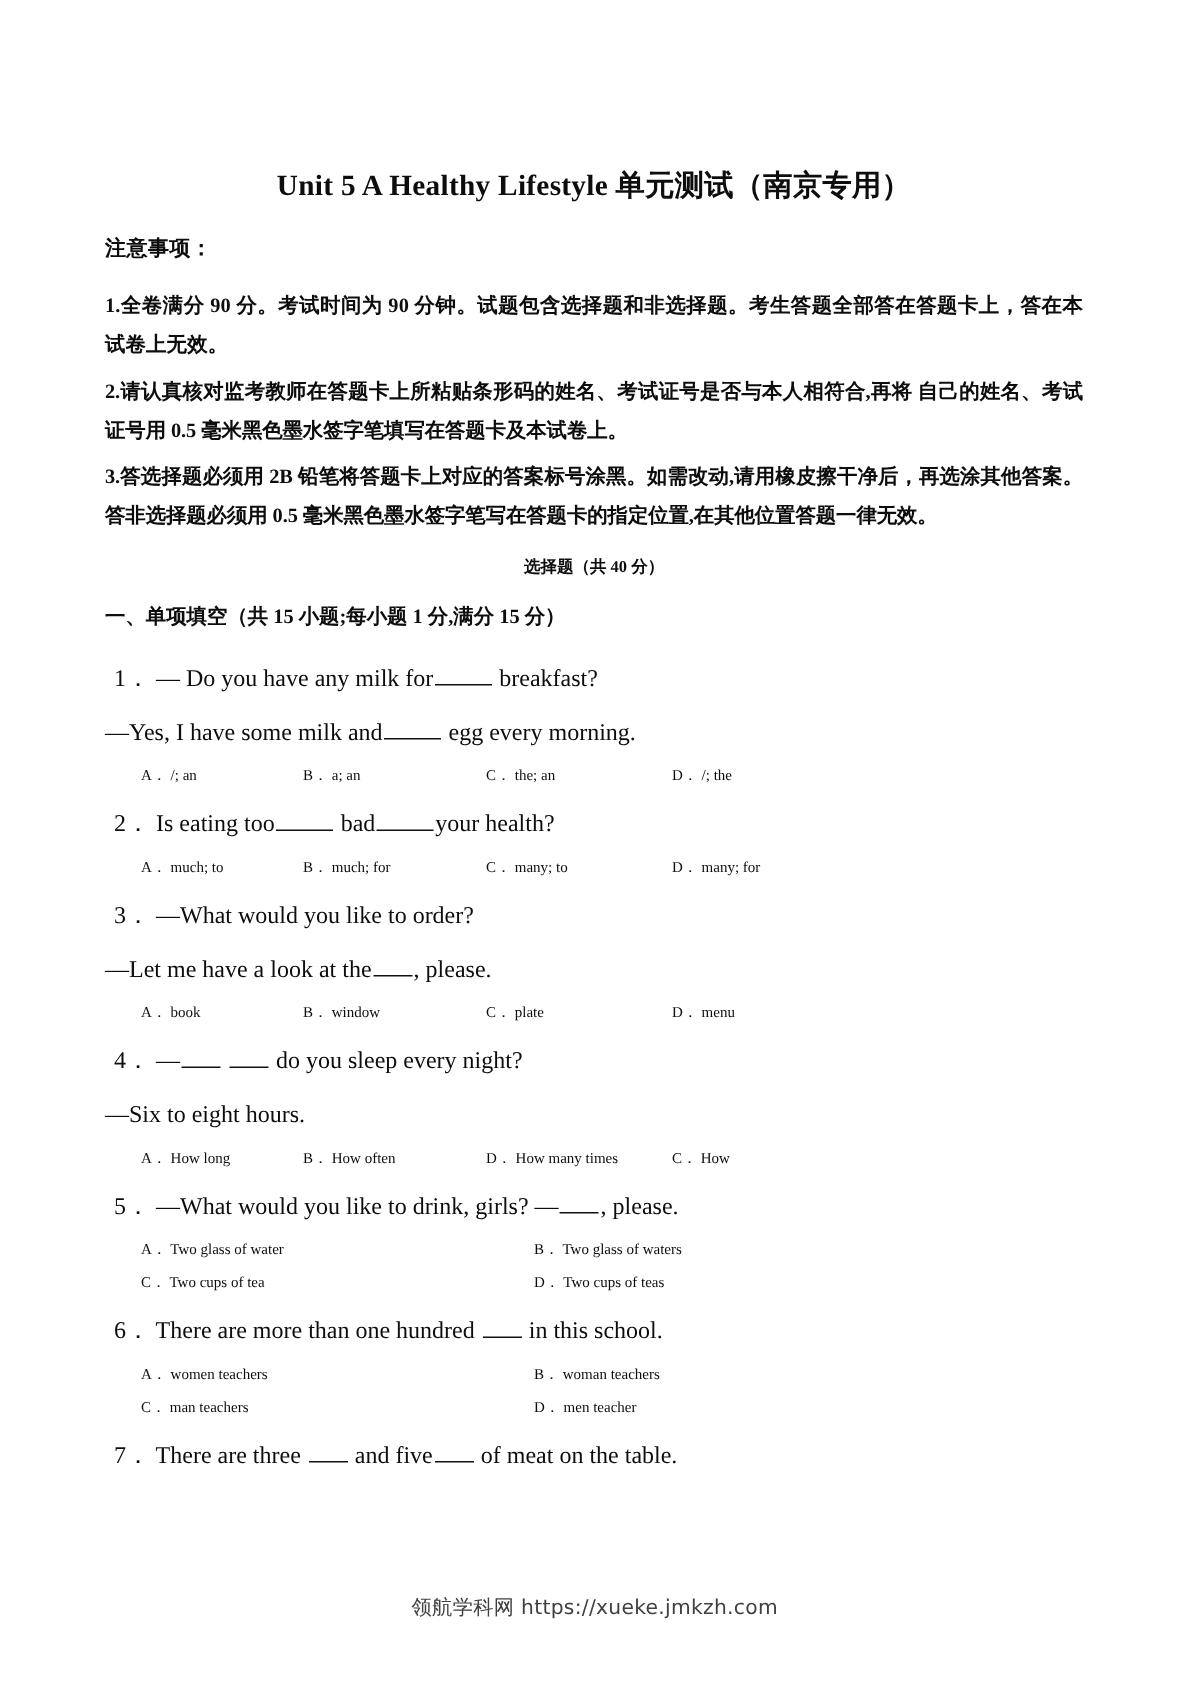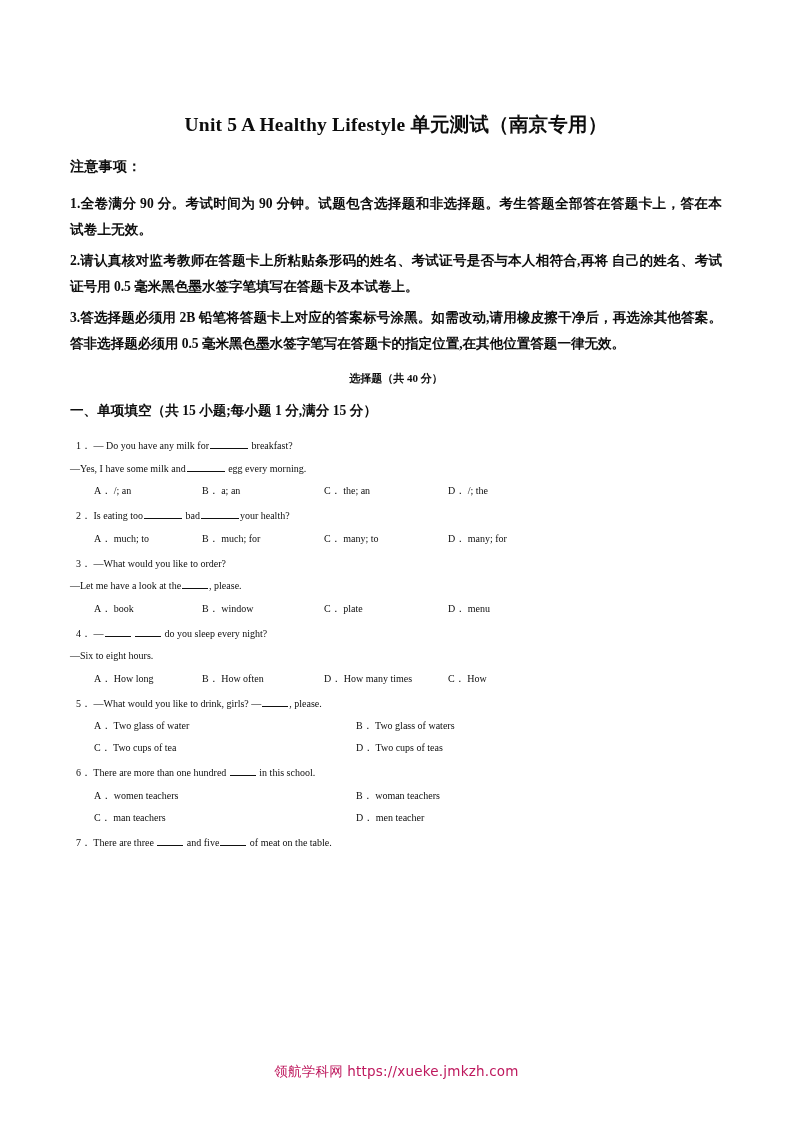--- a/index.html
+++ b/index.html
@@ -79,21 +79,21 @@
     margin: 0 0 16px 0;
     line-height: 1.7;
     letter-spacing: -0.1px;
   }
 
   
   .question {
     margin: 0 0 3px 0;
   }
   .q-line {
-    font-size: 10px;
+    font-size: 16px;
     line-height: 2.25;
     margin: 0;
     white-space: pre-wrap;
   }
   .q-line.indent0 { padding-left: 0; }
   .q-line.stem { padding-left: 6px; }
 
   .blank {
     display: inline-block;
     border-bottom: 1px solid #111;
@@ -126,21 +126,21 @@
 
   
   .footer-watermark {
     position: absolute;
     left: 0;
     top: 1063px;
     width: 793px;
     text-align: center;
     font-family: "DejaVu Sans", "Liberation Sans", sans-serif;
     font-size: 13.5px;
-    color: #be185d;
+    color: #404040;
     letter-spacing: 0.2px;
   }
 </style>
 </head>
 <body>
 
 <div class="page">
 
   <div class="content">
 

